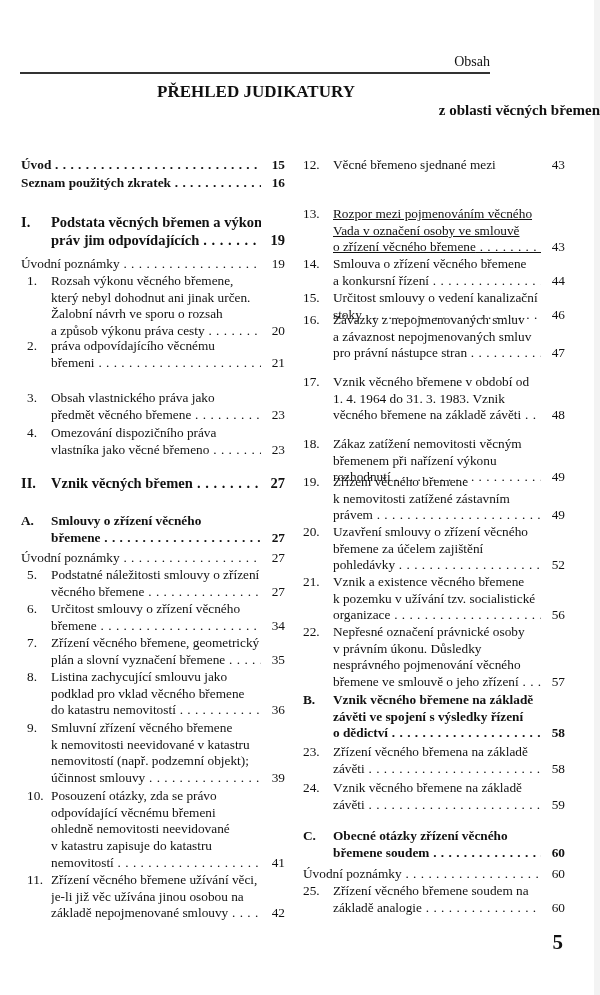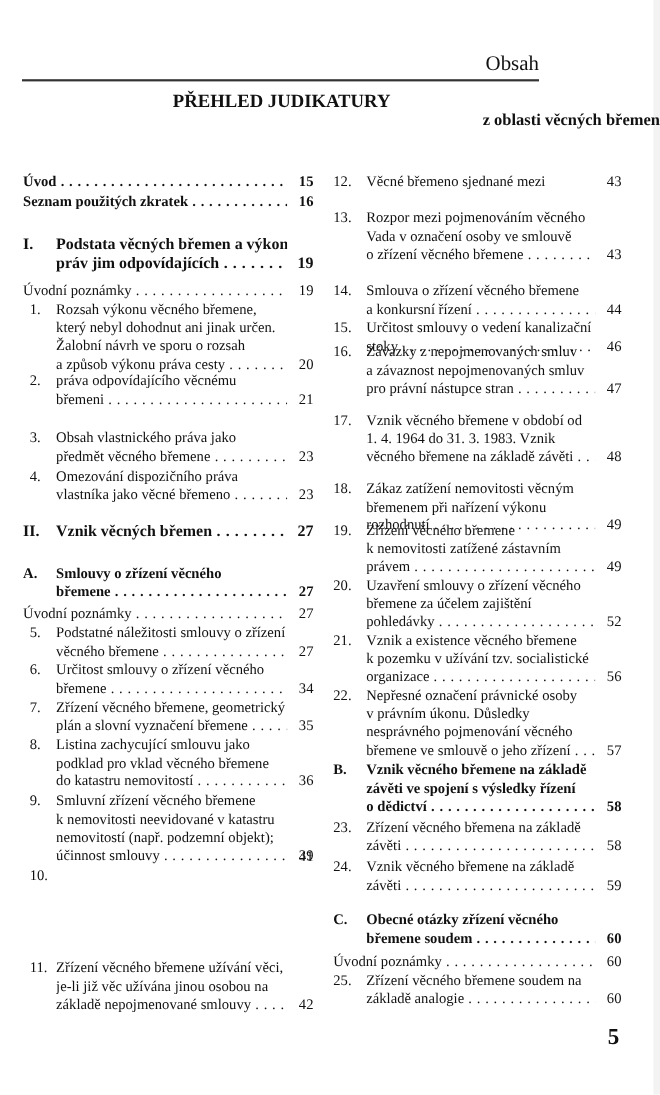--- a/index.html
+++ b/index.html
@@ -2,21 +2,21 @@
 <html><head>
 <meta charset="utf-8">
 <style>
   html, body { margin: 0; padding: 0; }
   body {
     width: 600px; height: 995px; background: #ffffff; position: relative; overflow: hidden;
     font-family: "Liberation Serif", "DejaVu Serif", serif; color: #111;
   }
   .page-edge { position: absolute; top: 0; right: 0; width: 6px; height: 995px; background: #f3f3f3; }
   .running-head { position: absolute; left: 20px; width: 470px; top: 48px; height: 24px; border-bottom: 2px solid #333; }
-  .running-head span { position: absolute; right: 0; bottom: 2px; font-size: 19px; }
+  .running-head span { position: absolute; right: 0; bottom: 2px; font-size: 14px; }
   .title { position: absolute; top: 82px; left: 0; width: 512px; text-align: center; font-weight: bold; font-size: 17px; line-height: 19px; }
   .subtitle { position: absolute; top: 101px; left: 0; width: 600px; text-align: right; font-weight: bold; font-size: 15px; line-height: 18px; }
   .col { position: absolute; top: 0; }
   .col.left { left: 21px; width: 264px; }
   .col.right { left: 303px; width: 262px; }
   .entry { position: absolute; left: 0; right: 0; font-size: 13.3px; line-height: 16.7px; }
   .entry .num { position: absolute; left: 6px; top: 0; }
   .col.right .entry .num { left: 0; }
   .entry .body { margin-left: 30px; margin-right: 24px; }
   .entry.flush .body { margin-left: 0; }
@@ -164,41 +164,48 @@
       <div class="body">
         <span class="line">Smluvní zřízení věcného břemene</span>
         <span class="line">k nemovitosti neevidované v katastru</span>
         <span class="line">nemovitostí (např. podzemní objekt);</span>
         <span class="line last">účinnost smlouvy</span>
       </div>
       <span class="page">39</span>
     </div>
     <div class="entry" style="top: 788px;">
       <span class="num">10.</span>
+      <div class="body">
+        <span class="line">Posouzení otázky, zda se právo</span>
+        <span class="line">odpovídající věcnému břemeni</span>
+        <span class="line">ohledně nemovitosti neevidované</span>
+        <span class="line">v katastru zapisuje do katastru</span>
+        <span class="line last">nemovitostí</span>
+      </div>
       <span class="page">41</span>
     </div>
     <div class="entry" style="top: 872px;">
       <span class="num">11.</span>
       <div class="body">
         <span class="line">Zřízení věcného břemene užívání věci,</span>
         <span class="line">je-li již věc užívána jinou osobou na</span>
         <span class="line last">základě nepojmenované smlouvy</span>
       </div>
       <span class="page">42</span>
     </div>
   </div>
 <div class="col right" id="col-right">
     <div class="entry" style="top: 157px;">
       <span class="num">12.</span>
       <div class="body">
         <span class="line">Věcné břemeno sjednané mezi</span>
       </div>
       <span class="page">43</span>
     </div>
-    <div class="entry" style="top: 190px;">
+    <div class="entry" style="top: 206px; text-decoration: underline;">
       <span class="num">13.</span>
       <div class="body">
         <span class="line">Rozpor mezi pojmenováním věcného</span>
         <span class="line">Vada v označení osoby ve smlouvě</span>
         <span class="line last">o zřízení věcného břemene</span>
       </div>
       <span class="page">43</span>
     </div>
     <div class="entry" style="top: 256px;">
       <span class="num">14.</span>

